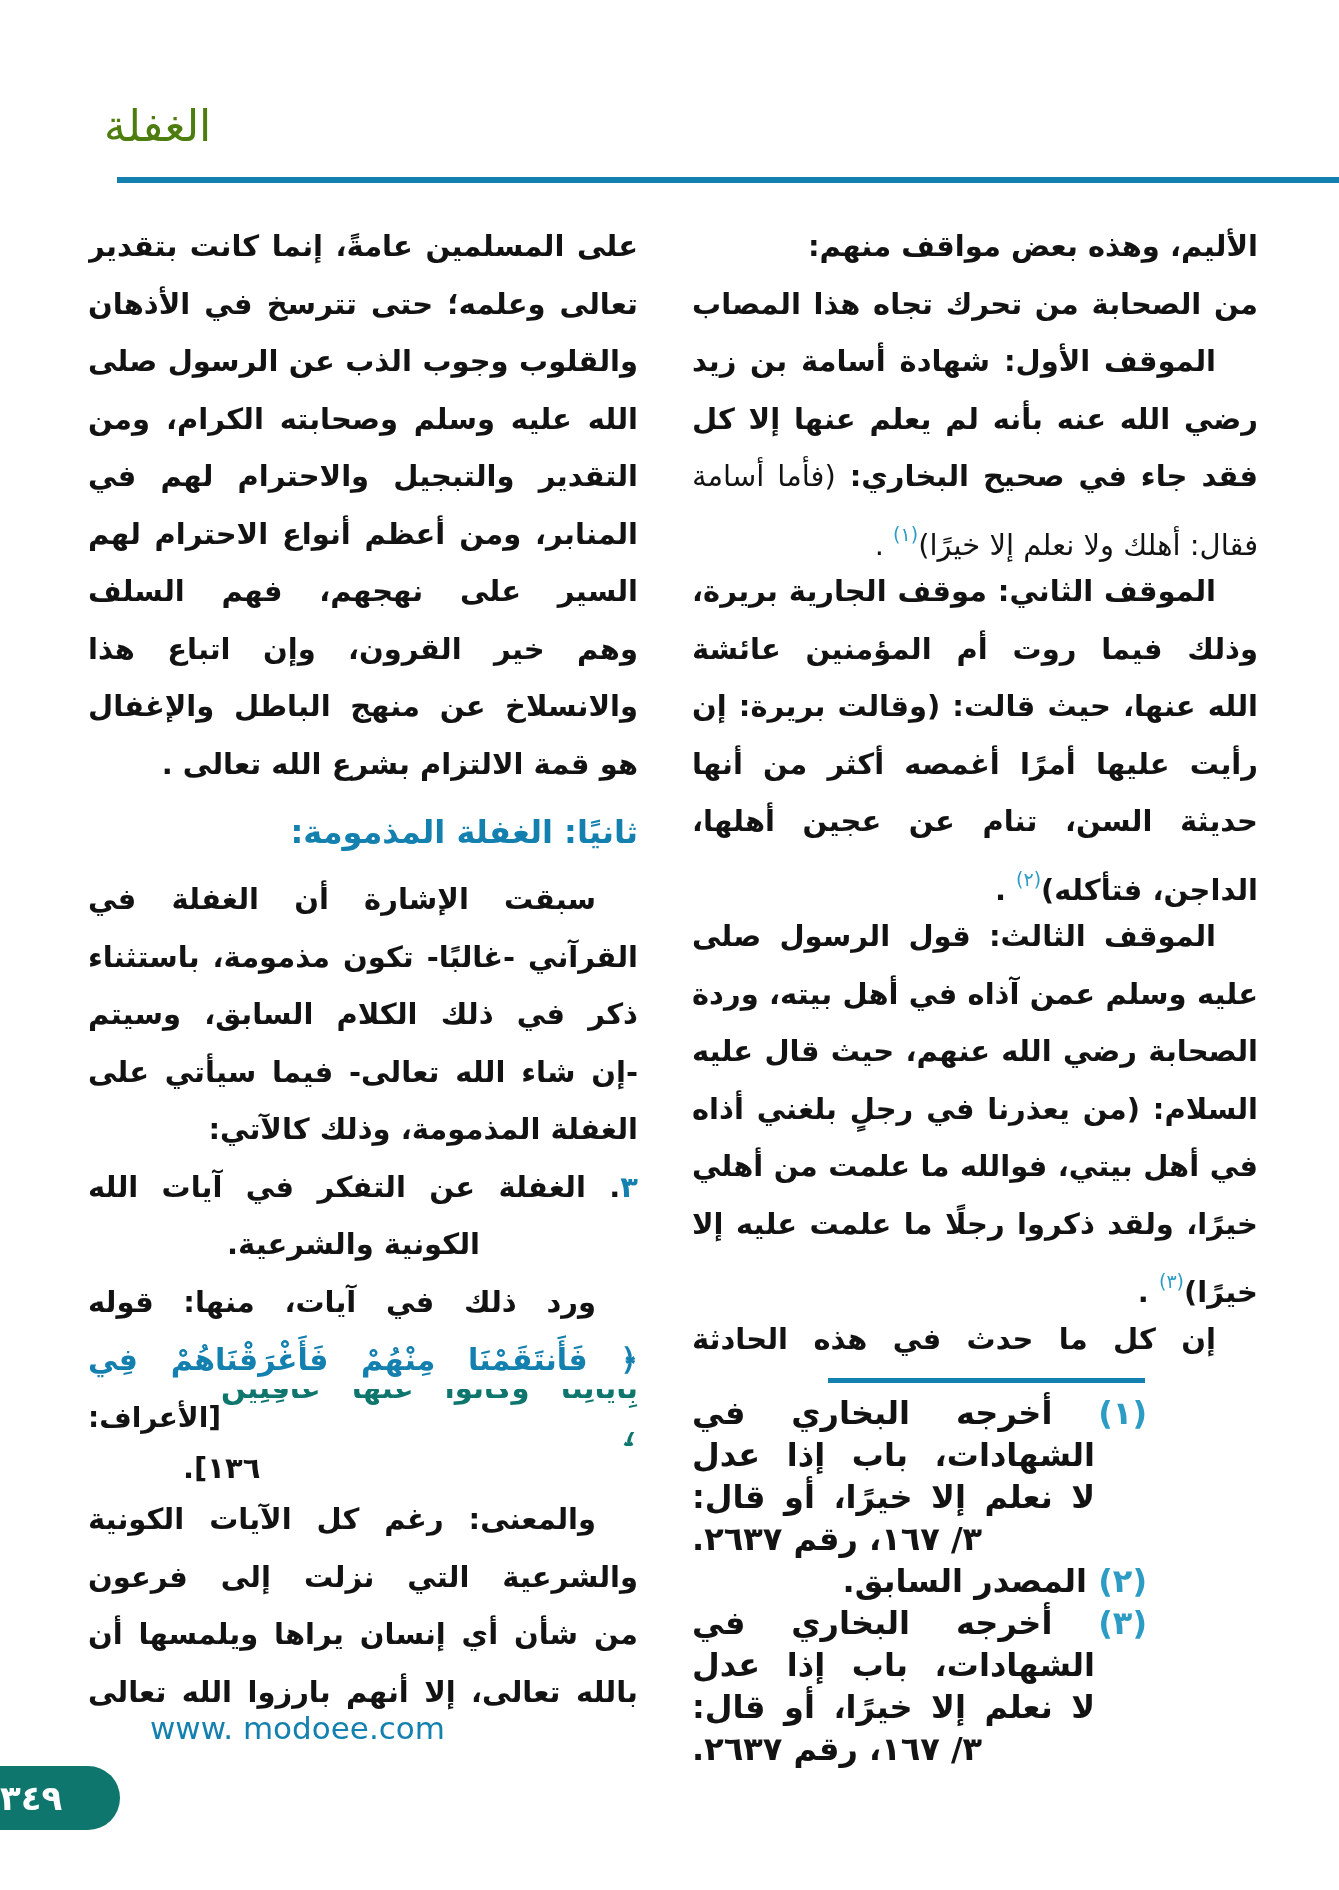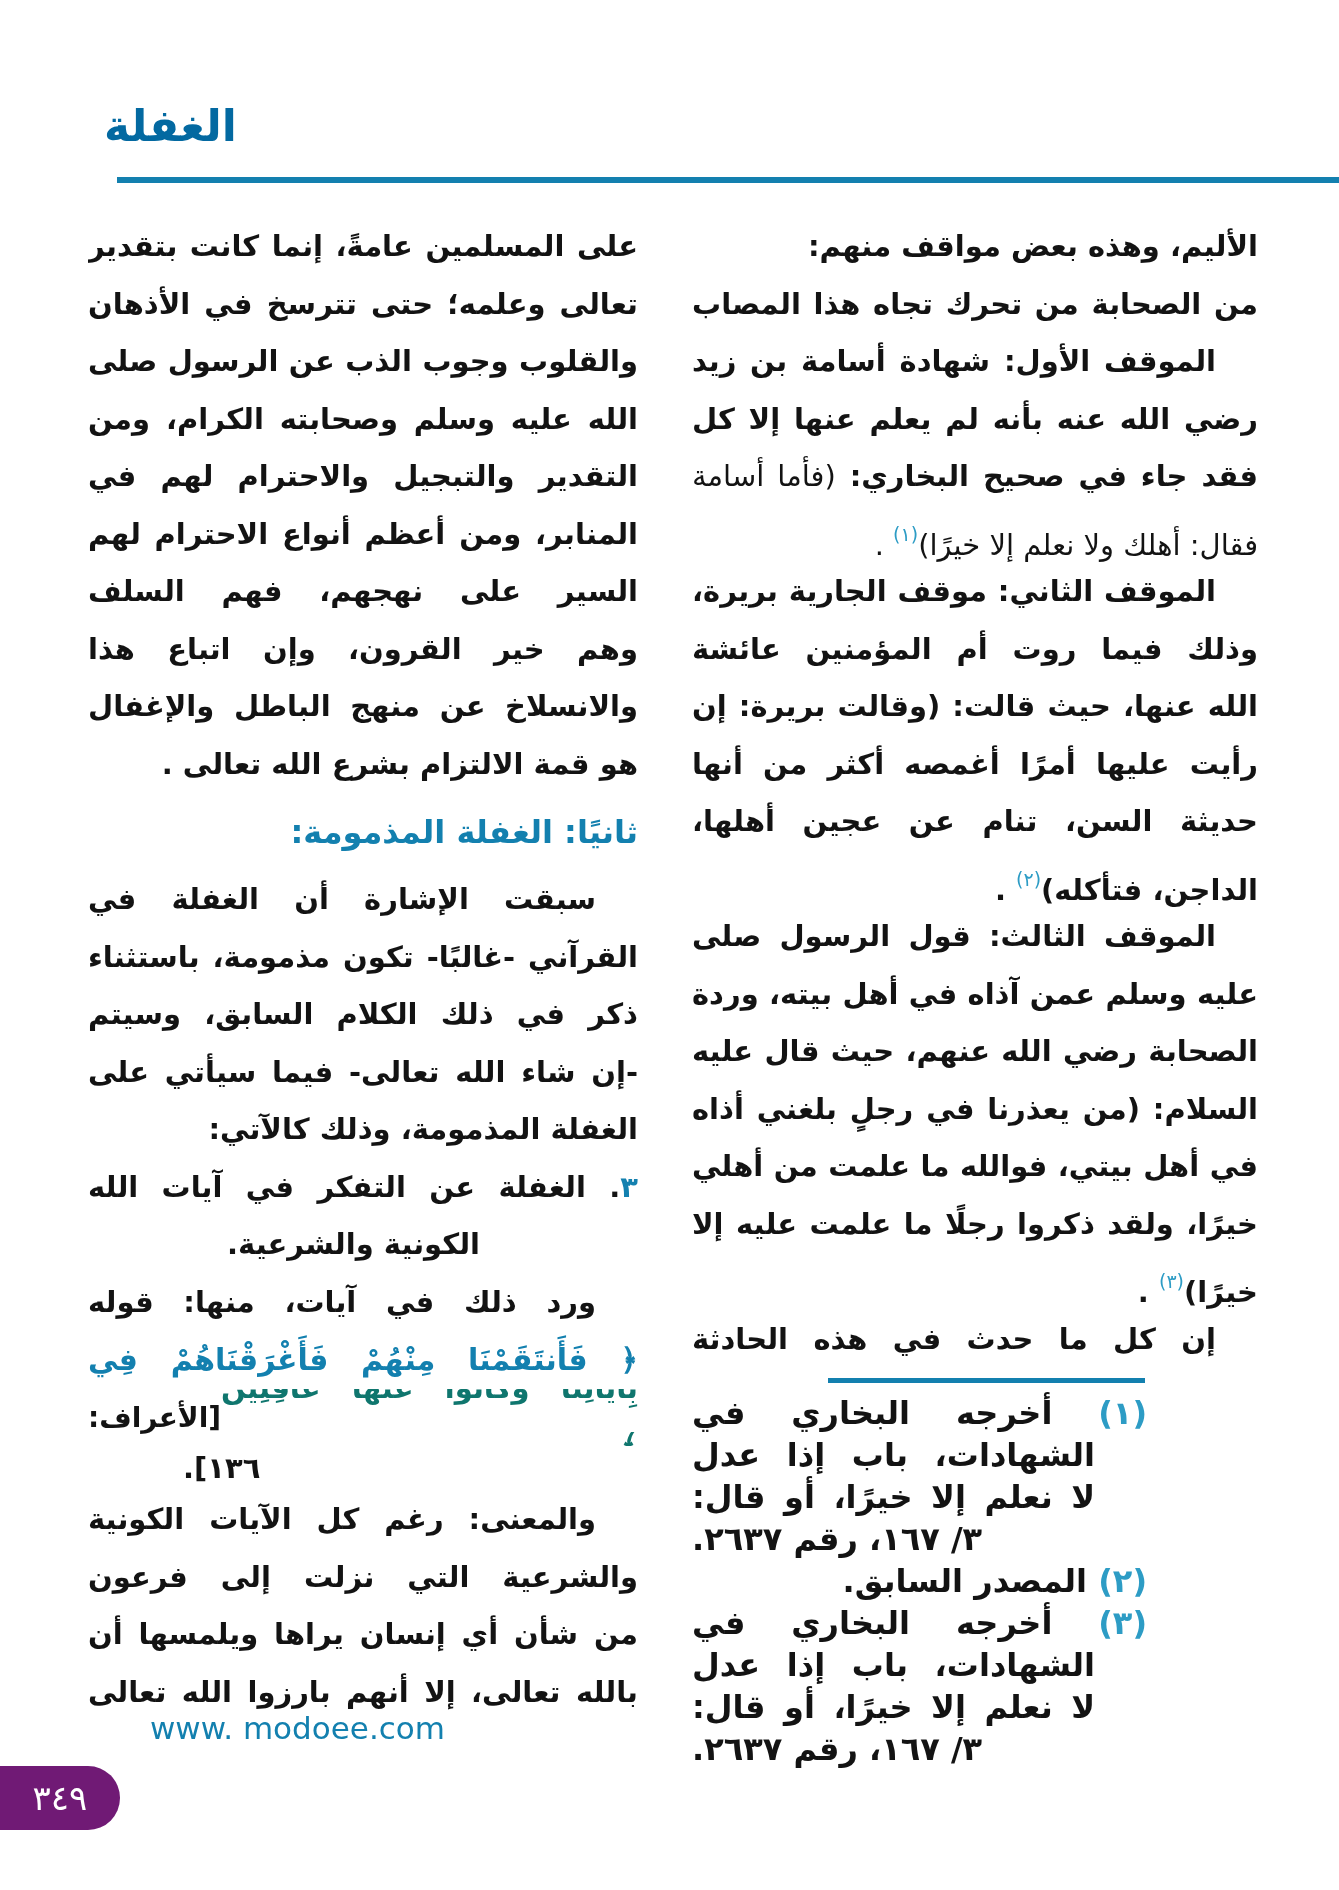--- a/index.html
+++ b/index.html
@@ -1,19 +1,19 @@
 <!DOCTYPE html>
 <html lang="ar" dir="rtl"><head>
 <meta charset="utf-8">
 <style>
   html,body{margin:0;padding:0;background:#ffffff;}
   .page{position:relative;width:1339px;height:1890px;background:#ffffff;overflow:hidden;
         font-family:"DejaVu Sans",sans-serif;direction:rtl;color:#131313;}
   
-  .title{position:absolute;left:104px;top:100px;font-size:44px;font-weight:bold;color:#0369a1;}
+  .title{position:absolute;left:104px;top:100px;font-size:44px;font-weight:normal;color:#4d7c0f;}
   .rule{position:absolute;left:117px;top:177px;width:1222px;height:6px;background:#1380AF;}
   
   .col{position:absolute;top:218px;direction:rtl;}
   .col-right{left:692px;width:566px;}
   .col-left{left:88px;width:550px;}
   .line{font-size:29px;font-weight:bold;height:57.5px;line-height:57.5px;
         text-align:justify;overflow:hidden;}
   .fill{text-align-last:justify;}
   .end{text-align-last:auto;}
   .ind{text-indent:42px;}
@@ -36,23 +36,23 @@
   .fn-sep{position:absolute;left:828px;top:1378px;width:317px;height:5px;background:#1380AF;}
   .footnotes{position:absolute;left:692px;top:1392px;width:455px;direction:rtl;}
   .fn-line{font-size:32px;font-weight:bold;height:42px;line-height:42px;
            text-align:justify;overflow:hidden;}
   .fnfill{text-align-last:justify;}
   .fncont{padding-right:52px;}
   .fnnum{text-align:left;text-align-last:auto;padding-right:130px;}
   .fnshort{text-align-last:auto;}
   .fn-marker{color:#2D9CC5;letter-spacing:1px;}
   
-  .badge{position:absolute;left:0;top:1766px;width:120px;height:64px;background:#701a75;
-         border-radius:0 32px 32px 0;color:#ffffff;font-size:34px;font-weight:normal;
-         line-height:64px;text-align:center;}
+  .badge{position:absolute;left:0;top:1766px;width:120px;height:64px;background:#0f766e;
+         border-radius:0 32px 32px 0;color:#ffffff;font-size:34px;font-weight:bold;
+         line-height:64px;text-align:left;}
   .url{position:absolute;left:150px;top:1672px;font-size:31px;color:#1380AF;direction:ltr;margin-top:38px;}
 </style>
 </head>
 <body>
 
 <div class="page">
 
   <div class="title">الغفلة</div>
   <div class="rule"></div>
 

